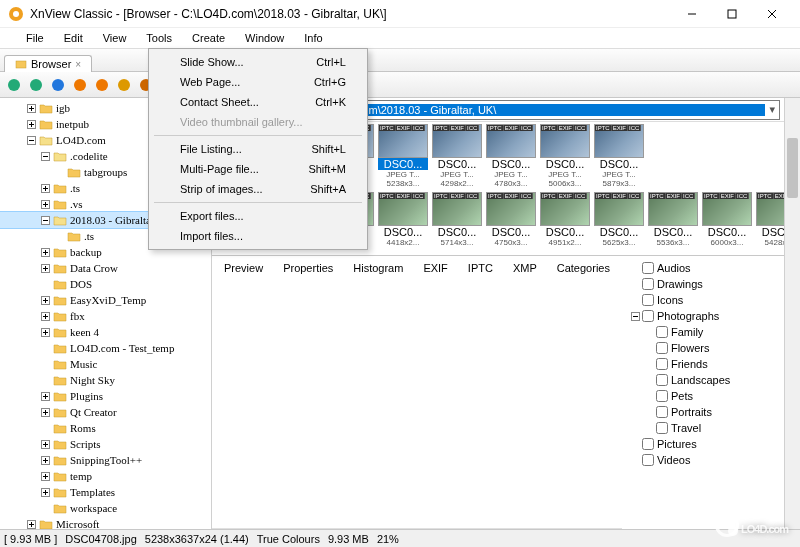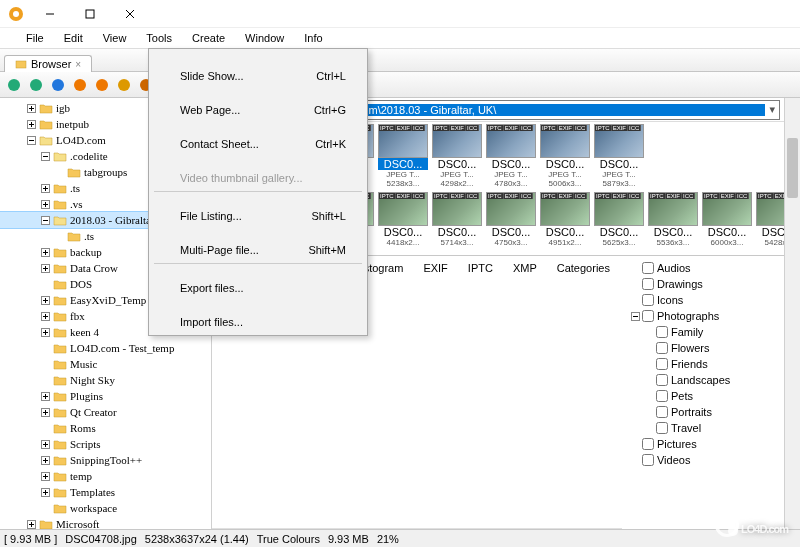--- a/index.html
+++ b/index.html
@@ -62,40 +62,41 @@
 .catrow .cexp { width: 11px; display: inline-flex; align-items: center; justify-content: center; margin-right: 1px; }
 .catrow input[type=checkbox] { width: 12px; height: 12px; margin-right: 3px; }
 
 .statusbar { height: 18px; background: #f0f0f0; border-top: 1px solid #c8c8c8; display: flex; align-items: center; padding: 0 4px; gap: 8px; font-size: 11px; color: #000; }
 .statusbar .seg { white-space: nowrap; }
 
 .rightscroll { width: 16px; background: #f0f0f0; border-left: 1px solid #d0d0d0; position: relative; }
 .rightscroll .sthumb { position: absolute; left: 2px; right: 2px; top: 40px; height: 60px; background: #c2c2c2; border-radius: 2px; }
 
 .ctxmenu { position: absolute; left: 148px; top: 48px; width: 220px; background: #f2f2f2; border: 1px solid #aaa; box-shadow: 3px 3px 6px rgba(0,0,0,0.2); padding: 3px; z-index: 100; }
-.ctxmenu .ctxitem { display: flex; justify-content: space-between; padding: 4px 18px 4px 28px; cursor: default; margin-top: 14px; }
+.ctxmenu .ctxitem { display: flex; justify-content: space-between; padding: 4px 18px 4px 28px; cursor: default; }
 .ctxmenu .ctxitem.disabled { color: #9a9a9a; }
 .ctxmenu .ctxsep { height: 1px; background: #ccc; margin: 3px 2px; }
 
 .watermark { position: absolute; right: 12px; bottom: 8px; font-size: 22px; font-weight: 700; color: rgba(255,255,255,0.85); text-shadow: 0 0 6px rgba(0,0,0,0.4); letter-spacing: -1px; pointer-events: none; }
 .watermark .circ { display: inline-block; width: 24px; height: 24px; border: 3px solid rgba(255,255,255,0.85); border-radius: 50%; vertical-align: -4px; margin-right: 2px; position: relative; }
 .watermark .circ::after { content: ""; position: absolute; right: -2px; bottom: -2px; width: 10px; height: 10px; background: rgba(255,255,255,0.85); border-radius: 50%; }
 
 
 .icon-folder { fill: #f6c75a; stroke: #c79a2a; stroke-width: 0.5; }
 .icon-folder-open { fill: #f6e08a; stroke: #c79a2a; stroke-width: 0.5; }
 </style>
 </head>
 <body>
 
 <div class="titlebar">
   <svg class="appicon" viewBox="0 0 16 16">
       <circle cx="8" cy="8" r="7" fill="#f0a020"></circle>
       <circle cx="8" cy="8" r="3" fill="#fff"></circle>
     </svg>
+  <span class="title">XnView Classic - [Browser - C:\LO4D.com\2018.03 - Gibraltar, UK\]</span>
   <div class="winbtns">
     <div class="winbtn">
         <svg viewBox="0 0 10 10">
           <line x1="1" y1="5" x2="9" y2="5" stroke="#000"></line>
         </svg>
       </div>
     <div class="winbtn">
         <svg viewBox="0 0 10 10">
           <rect x="1" y="1" width="8" height="8" fill="none" stroke="#000"></rect>
         </svg>
@@ -852,20 +853,24 @@
     </div>
     <div class="ctxsep"></div>
     <div class="ctxitem">
       <span>File Listing...</span>
       <span>Shift+L</span>
     </div>
     <div class="ctxitem">
       <span>Multi-Page file...</span>
       <span>Shift+M</span>
     </div>
+    <div class="ctxitem">
+      <span>Strip of images...</span>
+      <span>Shift+A</span>
+    </div>
     <div class="ctxsep"></div>
     <div class="ctxitem">
       <span>Export files...</span>
       <span></span>
     </div>
     <div class="ctxitem">
       <span>Import files...</span>
       <span></span>
     </div>
   </div>

